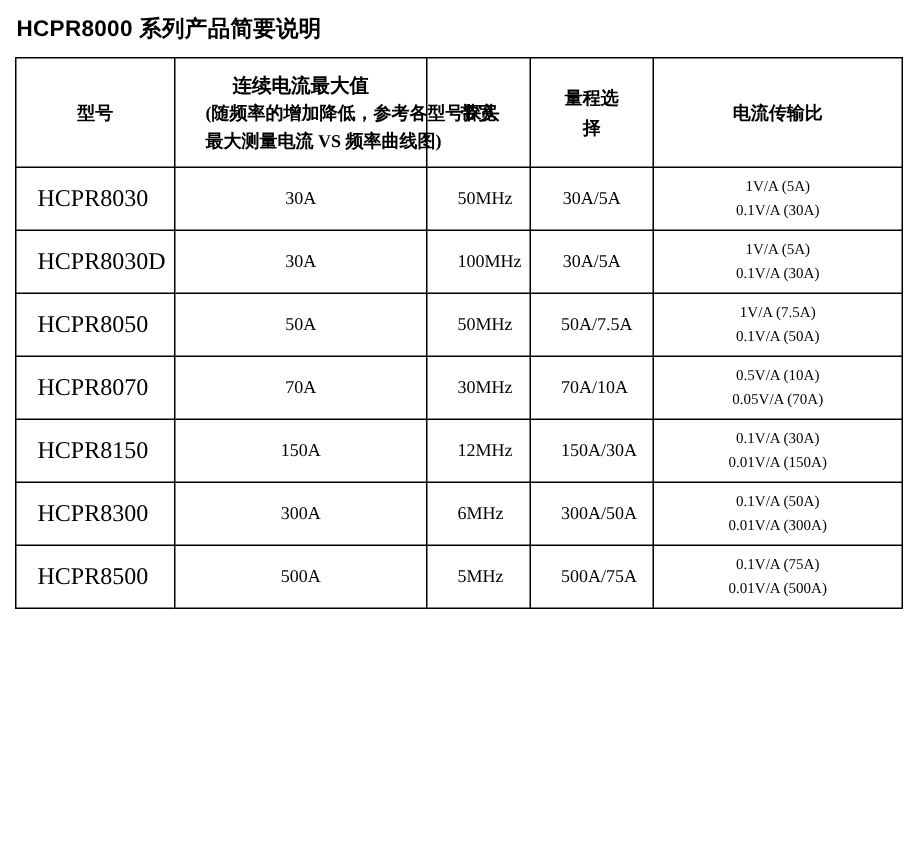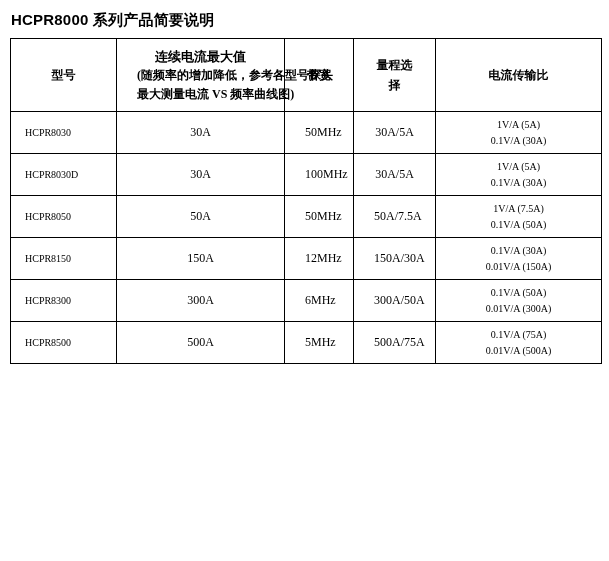--- a/index.html
+++ b/index.html
@@ -63,21 +63,21 @@
   thead th .note-line.main {
     font-size: 13px;
   }
   tbody td {
     height: 37px;
     font-size: 12px;
   }
   tbody td.model {
     text-align: left;
     padding-left: 14px;
-    font-size: 10px;
+    font-size: 16px;
   }
   tbody td.ratio {
     font-size: 10px;
     line-height: 16px;
   }
   tbody td.ratio span {
     display: block;
     white-space: nowrap;
   }
   .c1 { width: 106px; }
@@ -139,20 +139,30 @@
         <td class="model">HCPR8050</td>
         <td>50A</td>
         <td>50MHz</td>
         <td>50A/7.5A</td>
         <td class="ratio">
           <span>1V/A (7.5A)</span>
           <span>0.1V/A (50A)</span>
         </td>
       </tr>
       <tr>
+        <td class="model">HCPR8070</td>
+        <td>70A</td>
+        <td>30MHz</td>
+        <td>70A/10A</td>
+        <td class="ratio">
+          <span>0.5V/A (10A)</span>
+          <span>0.05V/A (70A)</span>
+        </td>
+      </tr>
+      <tr>
         <td class="model">HCPR8150</td>
         <td>150A</td>
         <td>12MHz</td>
         <td>150A/30A</td>
         <td class="ratio">
           <span>0.1V/A (30A)</span>
           <span>0.01V/A (150A)</span>
         </td>
       </tr>
       <tr>

